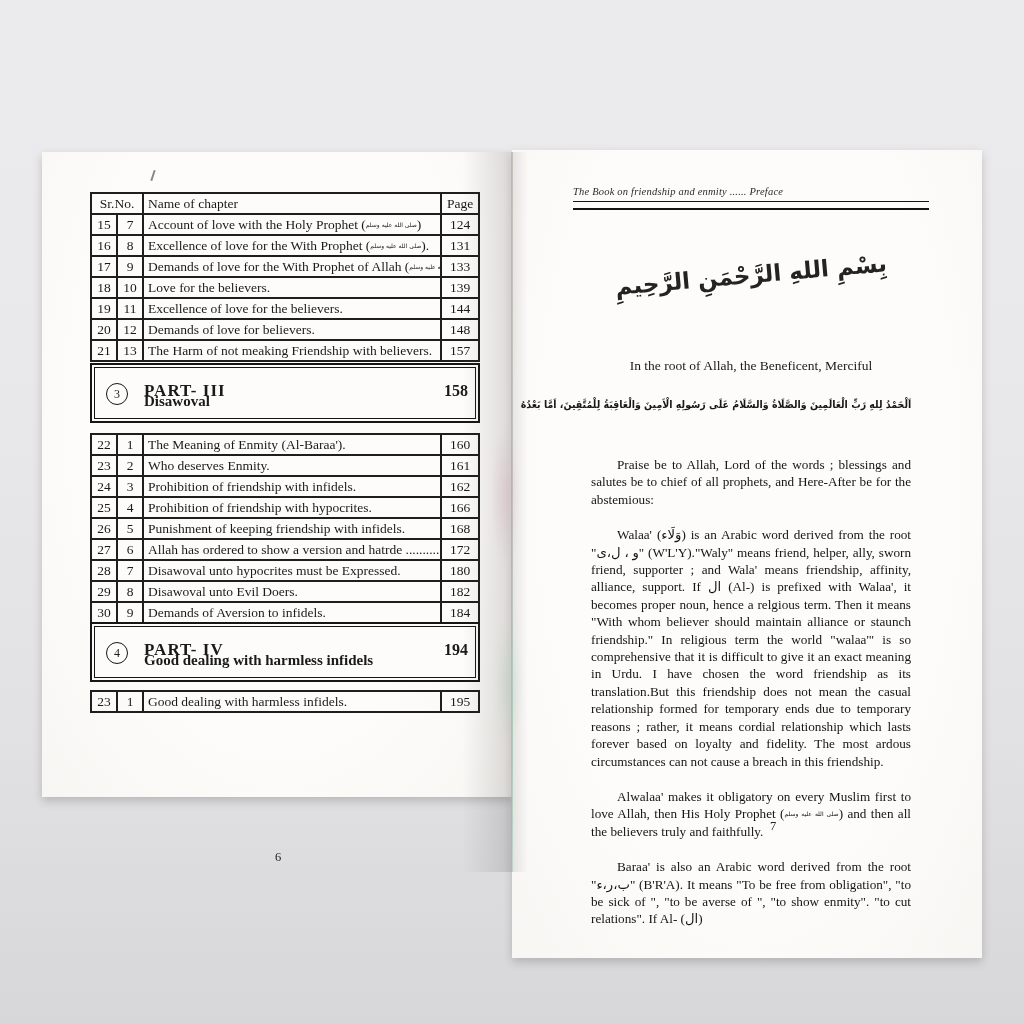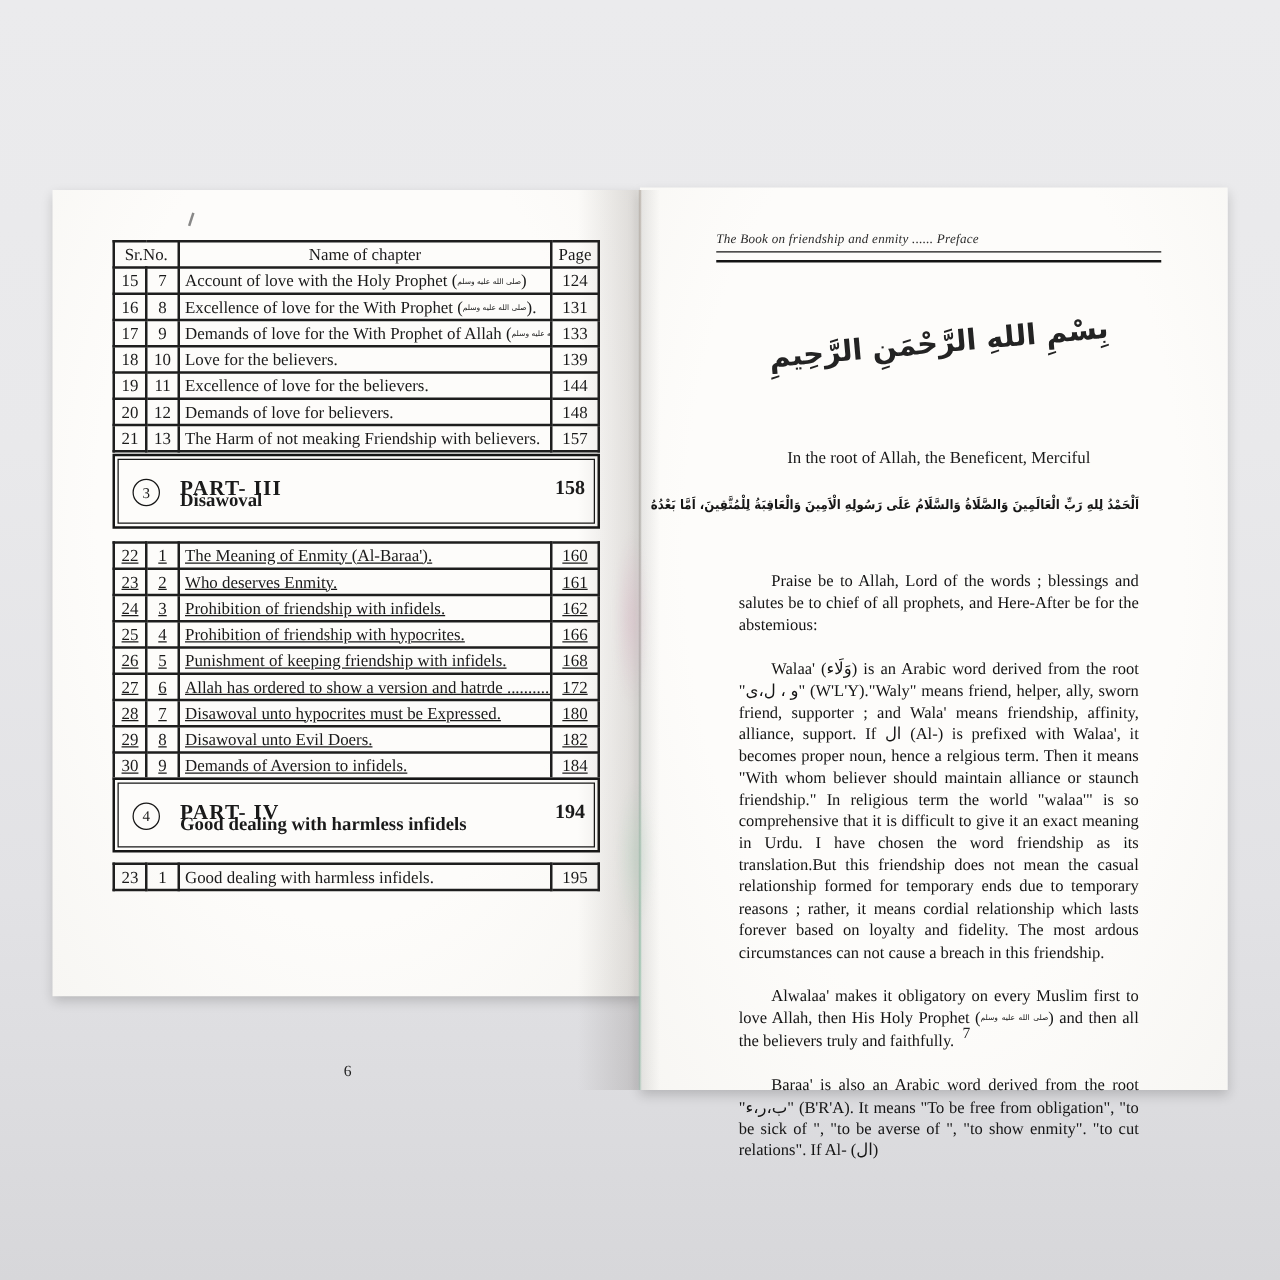--- a/index.html
+++ b/index.html
@@ -7,42 +7,42 @@
     position:relative;width:1024px;height:1024px;overflow:hidden;
     background:linear-gradient(180deg,#ebebed 0%,#e9e9eb 35%,#e2e2e5 70%,#d7d7da 100%);
     font-family:"Liberation Serif","DejaVu Serif","DejaVu Sans",serif;
     color:#1a1a1a;
   }
   
   .page{position:absolute;top:152px;height:645px;width:470px;
     background:radial-gradient(ellipse at 50% 40%, #fdfcfa 60%, #f7f6f3 100%);
     box-shadow:0 4px 9px rgba(0,0,0,0.18);}
   #page-left{left:42px;}
-  #page-right{left:512px;top:150px;height:722px;}
+  #page-right{left:512px;top:150px;height:808px;}
   .spine-shadow{position:absolute;left:462px;top:152px;width:66px;height:720px;
     background:linear-gradient(90deg,rgba(0,0,0,0) 0%,rgba(70,60,55,0.16) 70%,rgba(40,40,40,0.10) 77%,rgba(0,0,0,0) 100%);
     pointer-events:none;}
   .spine-line{position:absolute;left:511px;top:152px;width:2px;height:720px;
     background:linear-gradient(180deg,rgba(175,165,155,0.55) 0%,rgba(150,150,145,0.45) 55%,rgba(140,190,165,0.6) 85%,rgba(150,190,170,0.4) 100%);}
   .streak-pink{position:absolute;left:492px;top:425px;width:26px;height:140px;border-radius:50%;
     background:radial-gradient(ellipse,rgba(205,150,175,0.28) 0%,rgba(205,150,175,0) 70%);filter:blur(3px);}
   .streak-green{position:absolute;left:494px;top:625px;width:28px;height:120px;border-radius:50%;
     background:radial-gradient(ellipse,rgba(165,205,180,0.30) 0%,rgba(165,205,180,0) 70%);filter:blur(3px);}
   .pen-mark{position:absolute;left:152px;top:170px;width:2px;height:11px;background:#6a6a6a;
     transform:rotate(18deg);opacity:.8;}
   
   .toc{position:absolute;left:48px;border-collapse:collapse;table-layout:fixed;width:390px;
     font-size:13.5px;}
   .toc td,.toc th{border:2px solid #1e1e1e;height:19px;padding:0 4px;overflow:hidden;white-space:nowrap;}
   .toc th{font-weight:normal;font-size:13.5px;}
   .toc .c-sr{width:24px;text-align:center;}
   .toc .c-no{width:24px;text-align:center;}
   .toc .c-ch{text-align:left;}
   .toc .c-pg{width:36px;text-align:center;}
-  #toc1{top:40px;} #toc2{top:281px;text-decoration:underline;} #toc3{top:538px;}
+  #toc1{top:40px;} #toc2{top:281px;} #toc3{top:538px;}
   
   .part-box{position:absolute;left:48px;width:386px;height:56px;border:2px solid #161616;background:#fdfcfa;}
   .part-inner{position:absolute;inset:2px;border:1px solid #161616;}
   #part3{top:211px;} #part4{top:470px;}
   .circle-num{position:absolute;left:14px;top:18px;width:20px;height:20px;border:1.6px solid #161616;
     border-radius:50%;text-align:center;line-height:20px;font-size:12px;}
   .part-title{position:absolute;left:52px;top:16px;font-size:17px;font-weight:bold;letter-spacing:1px;}
   .part-sub{position:absolute;left:52px;top:28px;font-size:15px;font-weight:bold;}
   .part-page{position:absolute;right:10px;top:17px;font-size:16px;font-weight:bold;}
   .folio{position:absolute;font-size:12.5px;color:#222;}
@@ -72,21 +72,21 @@
     <table class="toc" id="toc1">
       <colgroup>
           <col style="width:26px">
           <col style="width:26px">
           <col>
           <col style="width:38px">
         </colgroup>
       <tbody>
           <tr>
         <th colspan="2">Sr.No.</th>
-        <th style="text-align:center">Name of chapter</th>
+        <th style="text-align:left">Name of chapter</th>
         <th>Page</th>
       </tr>
       <tr>
             <td class="c-sr">15</td>
             <td class="c-no">7</td>
             <td class="c-ch"><span>Account of love with the Holy Prophet (</span><span class="pbuh">صلى الله عليه وسلم</span><span>)</span></td>
             <td class="c-pg">124</td>
           </tr>
       <tr>
             <td class="c-sr">16</td>

